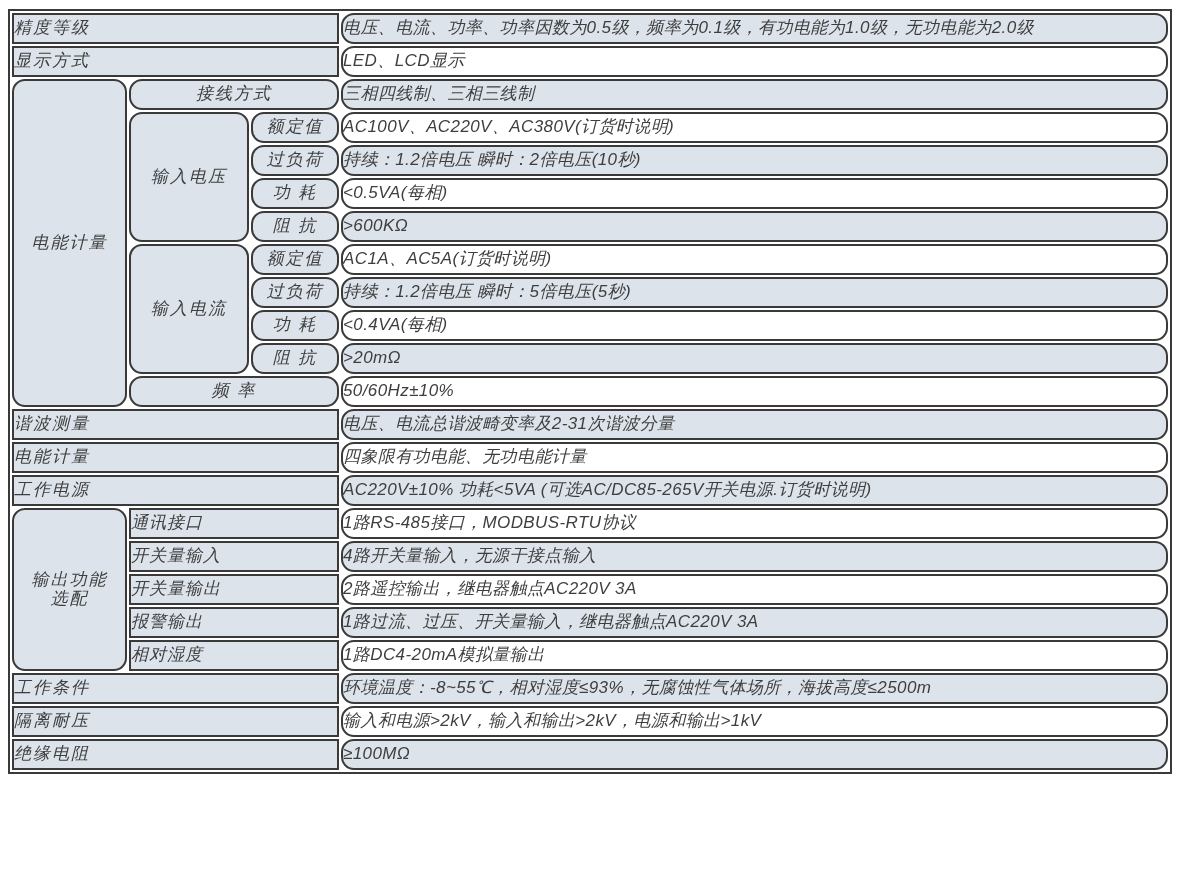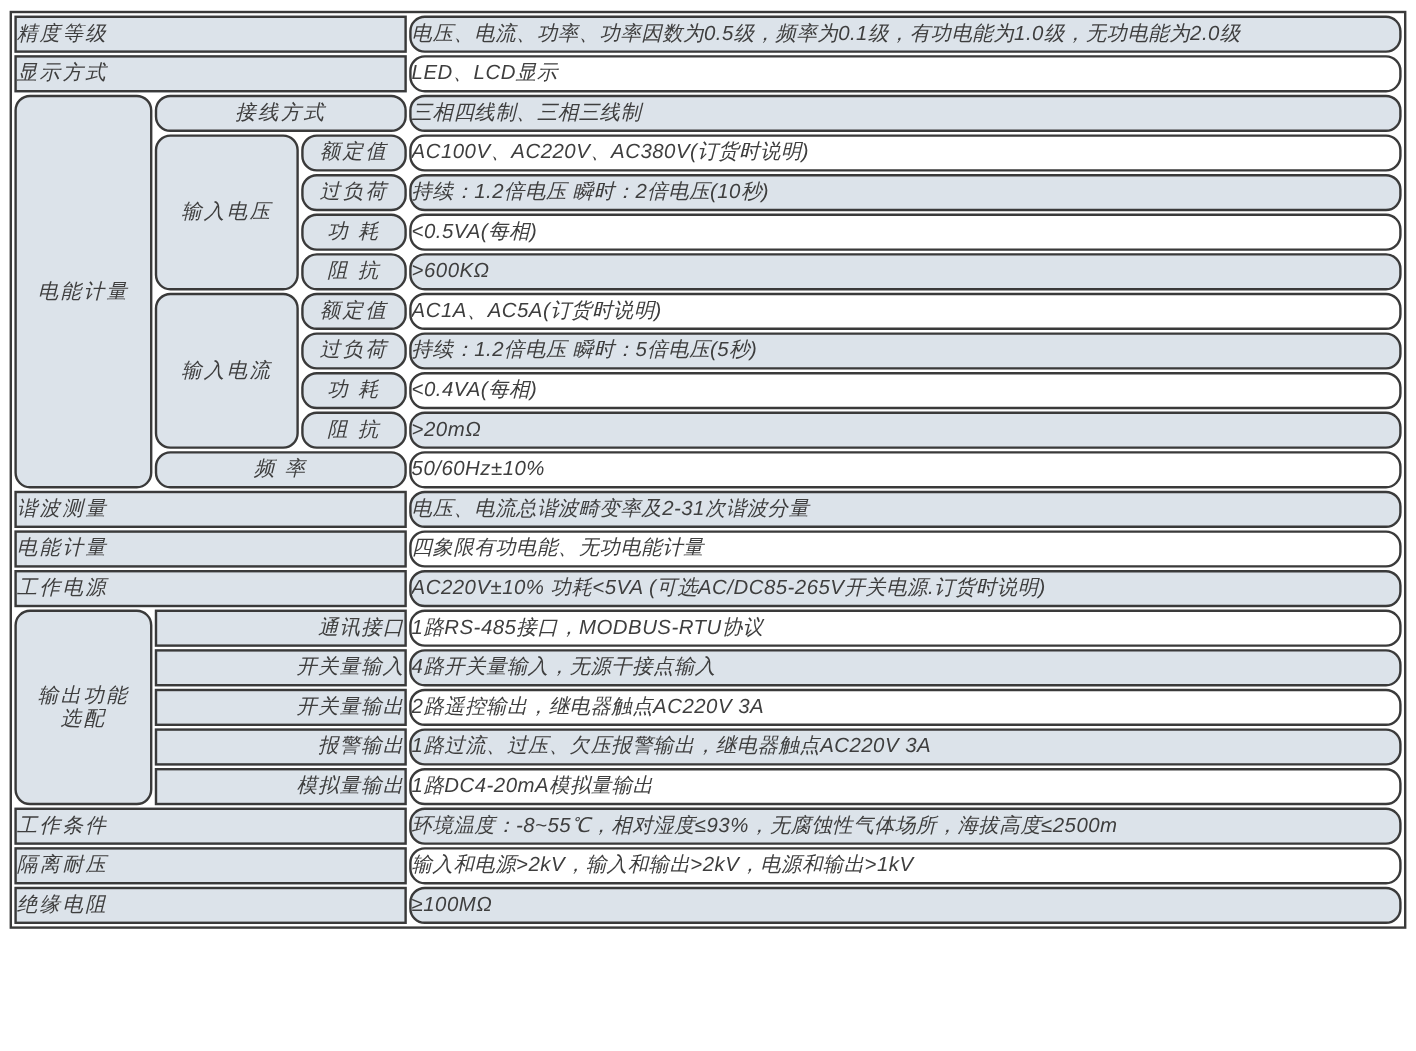--- a/index.html
+++ b/index.html
@@ -36,21 +36,21 @@
     overflow: hidden;
     vertical-align: middle;
     font-style: italic;
   }
   
   table.spec tr:nth-child(odd) td.value { background: #dce3ea; }
   table.spec tr:nth-child(even) td.value { background: #ffffff; }
 
   td.c1-left  { text-align: left; padding-left: 28px; letter-spacing: 2px; }
   td.center   { text-align: center; letter-spacing: 2px; border-radius: 13px; }
-  td.c2-left  { text-align: right; padding-left: 14px; letter-spacing: 1px; }
+  td.c2-left  { text-align: left; padding-left: 14px; letter-spacing: 1px; }
   td.value    { text-align: left; padding-left: 12px; font-size: 16px; letter-spacing: 0.4px; border-radius: 13px; }
   td.center div { letter-spacing: 2px; }
 </style>
 </head>
 <body>
 
 <div class="page">
   <table class="spec">
     <colgroup>
       <col style="width:115px">
@@ -133,24 +133,24 @@
       <tr>
         <td colspan="2" class="c2-left">开关量输入</td>
         <td class="value">4路开关量输入，无源干接点输入</td>
       </tr>
       <tr>
         <td colspan="2" class="c2-left">开关量输出</td>
         <td class="value">2路遥控输出，继电器触点AC220V 3A</td>
       </tr>
       <tr>
         <td colspan="2" class="c2-left">报警输出</td>
-        <td class="value">1路过流、过压、欠压报警输出，继电器触点AC220V 3A</td>
+        <td class="value">1路过流、过压、开关量输入，继电器触点AC220V 3A</td>
       </tr>
       <tr>
-        <td colspan="2" class="c2-left">模拟量输出</td>
+        <td colspan="2" class="c2-left">相对湿度</td>
         <td class="value">1路DC4-20mA模拟量输出</td>
       </tr>
       <tr>
         <td colspan="3" class="c1-left">工作条件</td>
         <td class="value">环境温度：-8~55℃，相对湿度≤93%，无腐蚀性气体场所，海拔高度≤2500m</td>
       </tr>
       <tr>
         <td colspan="3" class="c1-left">隔离耐压</td>
         <td class="value">输入和电源&gt;2kV，输入和输出&gt;2kV，电源和输出&gt;1kV</td>
       </tr>

